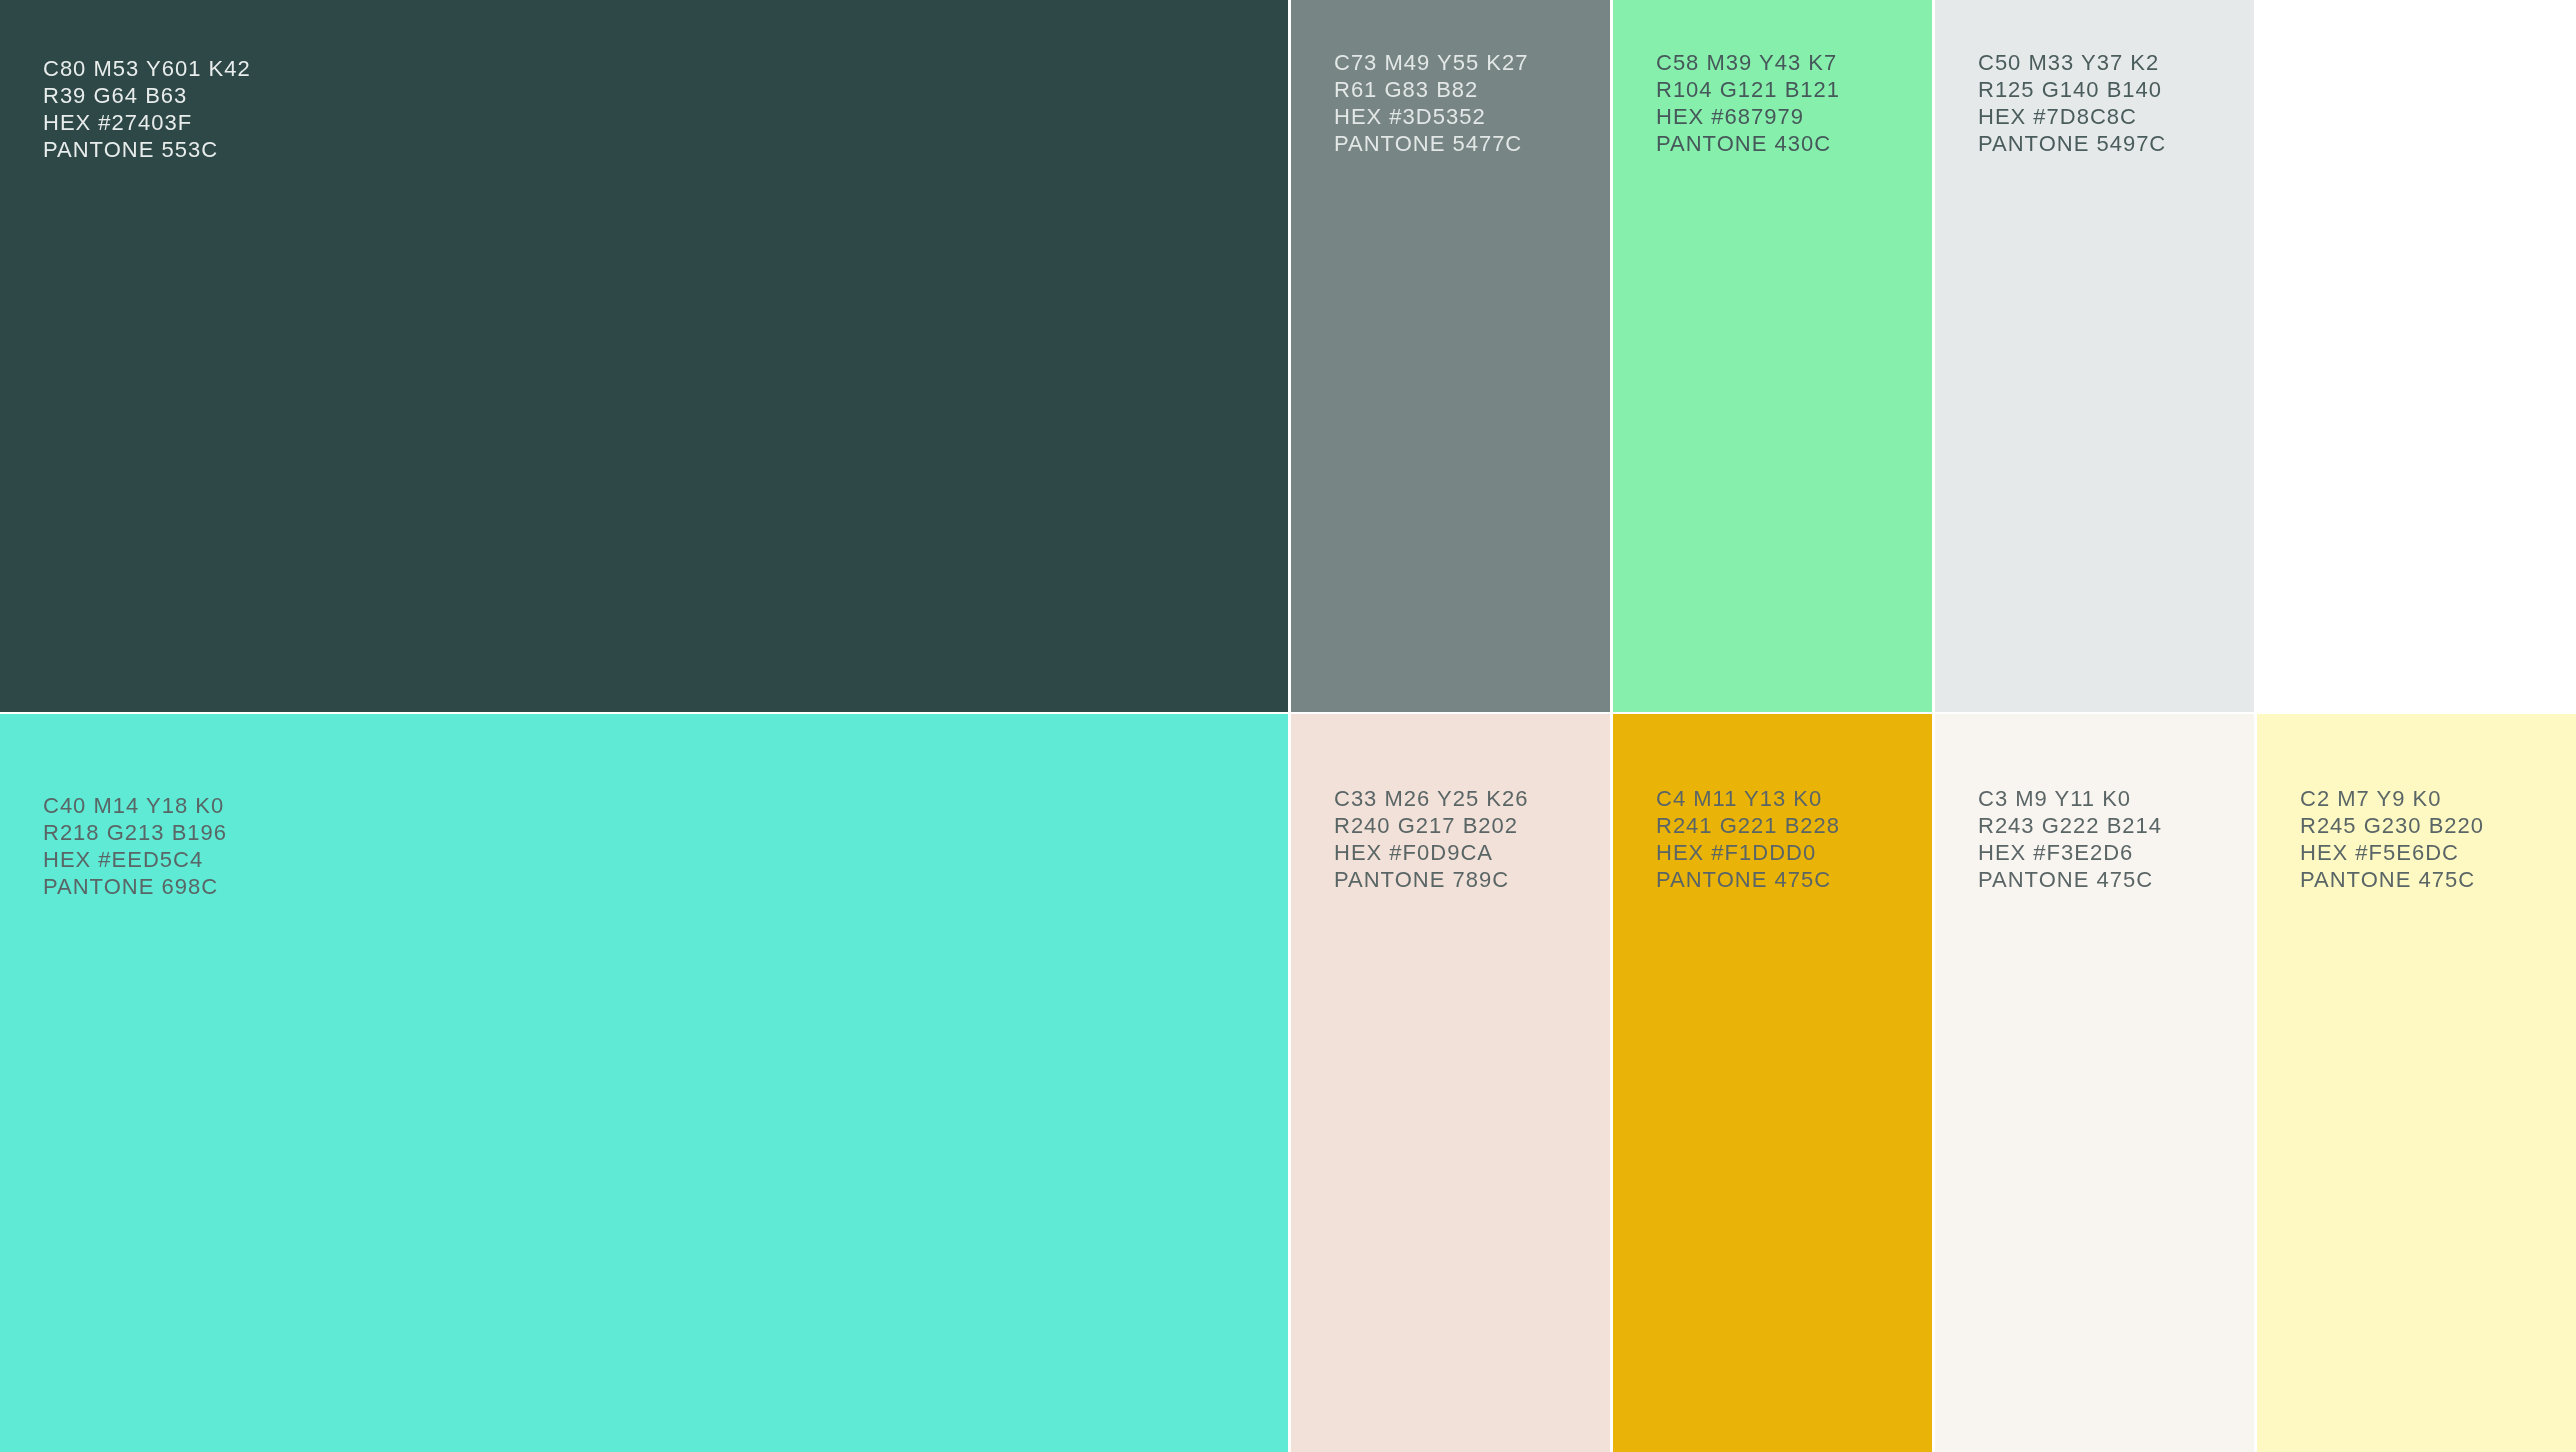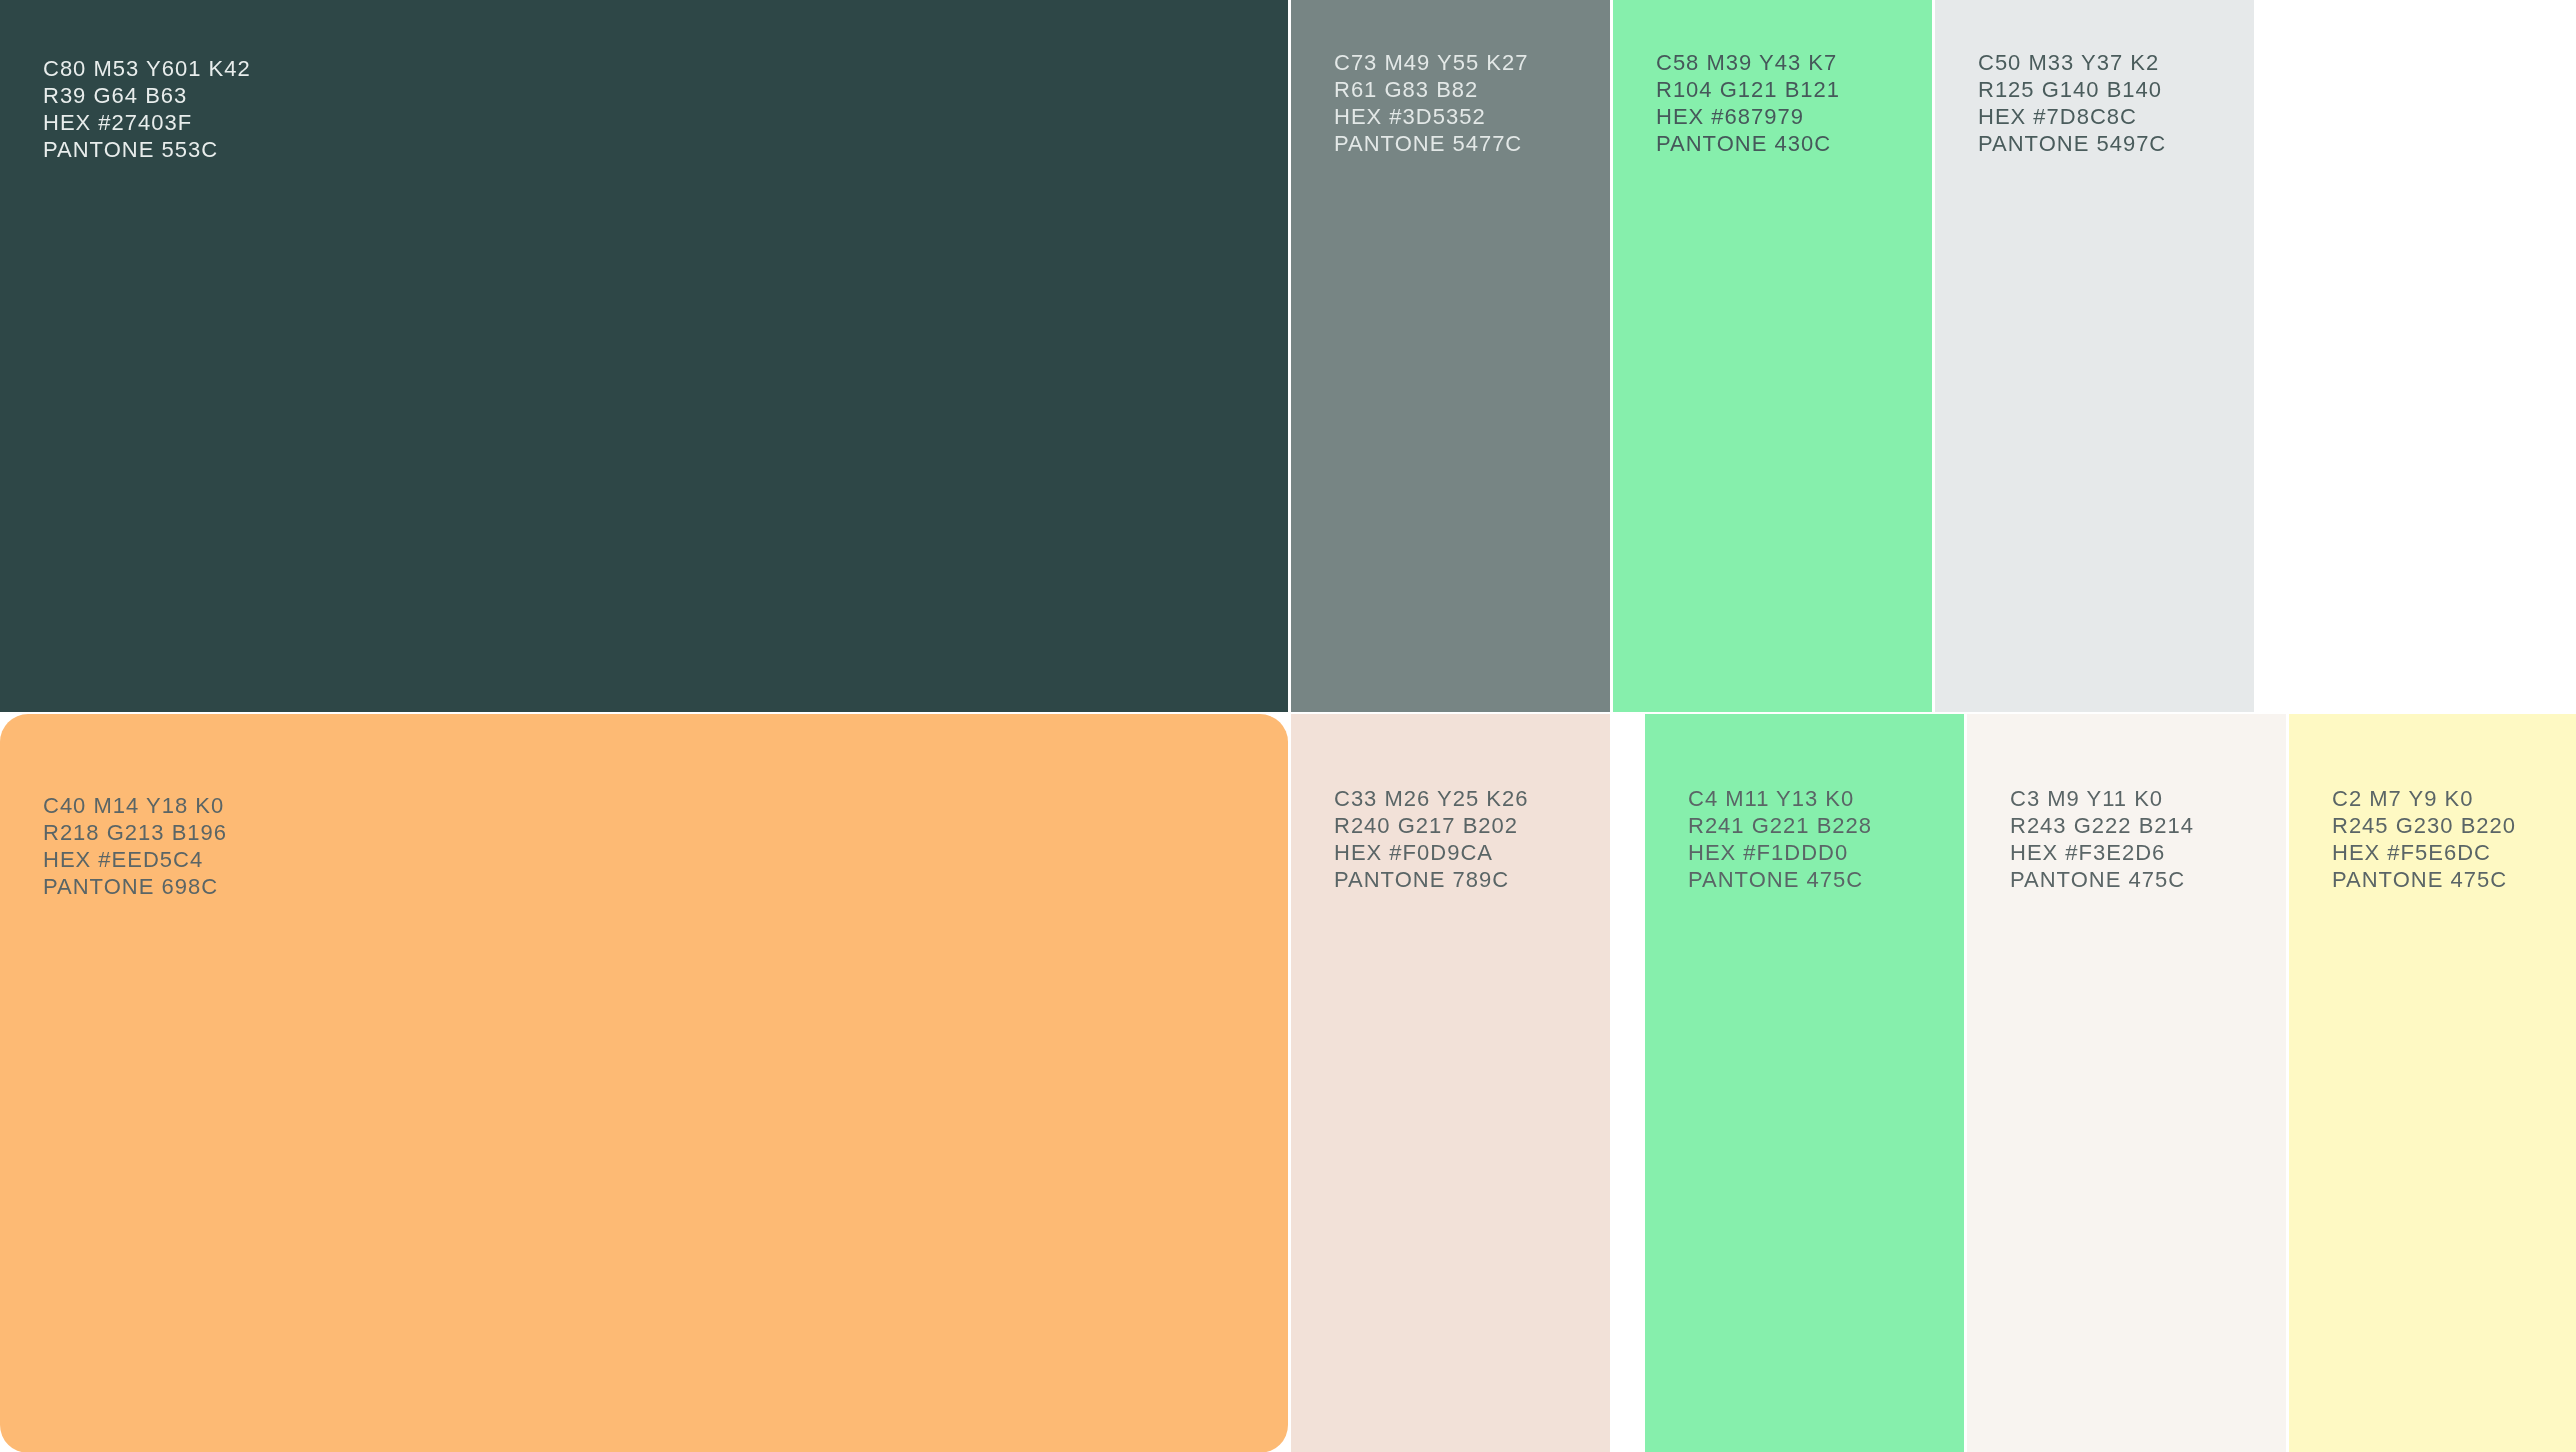--- a/index.html
+++ b/index.html
@@ -93,37 +93,37 @@
       <div class="swatch w-narrow" style="background: rgb(230, 233, 234); padding-left: 40px;">
         <div class="info" style="color: rgb(74, 92, 92);">
           <span class="line">C50 M33 Y37 K2</span>
           <span class="line">R125 G140 B140</span>
           <span class="line">HEX #7D8C8C</span>
           <span class="line">PANTONE 5497C</span>
         </div>
       </div>
     </div>
   <div class="row row-bottom">
-      <div class="swatch w-wide" style="background: #fdba74; border-radius: 28px;">
+      <div class="swatch w-wide" style="background: #5eead4;">
         <div class="info" style="color: rgb(90, 101, 102);">
           <span class="line">C40 M14 Y18 K0</span>
           <span class="line">R218 G213 B196</span>
           <span class="line">HEX #EED5C4</span>
           <span class="line">PANTONE 698C</span>
         </div>
       </div>
       <div class="swatch w-narrow" style="background: rgb(242, 225, 216);">
         <div class="info" style="color: rgb(90, 101, 102);">
           <span class="line">C33 M26 Y25 K26</span>
           <span class="line">R240 G217 B202</span>
           <span class="line">HEX #F0D9CA</span>
           <span class="line">PANTONE 789C</span>
         </div>
       </div>
-      <div class="swatch w-narrow" style="background: #86efac; margin-left: 32px;">
+      <div class="swatch w-narrow" style="background: #eab308;">
         <div class="info" style="color: rgb(90, 101, 102);">
           <span class="line">C4 M11 Y13 K0</span>
           <span class="line">R241 G221 B228</span>
           <span class="line">HEX #F1DDD0</span>
           <span class="line">PANTONE 475C</span>
         </div>
       </div>
       <div class="swatch w-narrow" style="background: rgb(248, 244, 240);">
         <div class="info" style="color: rgb(90, 101, 102);">
           <span class="line">C3 M9 Y11 K0</span>

